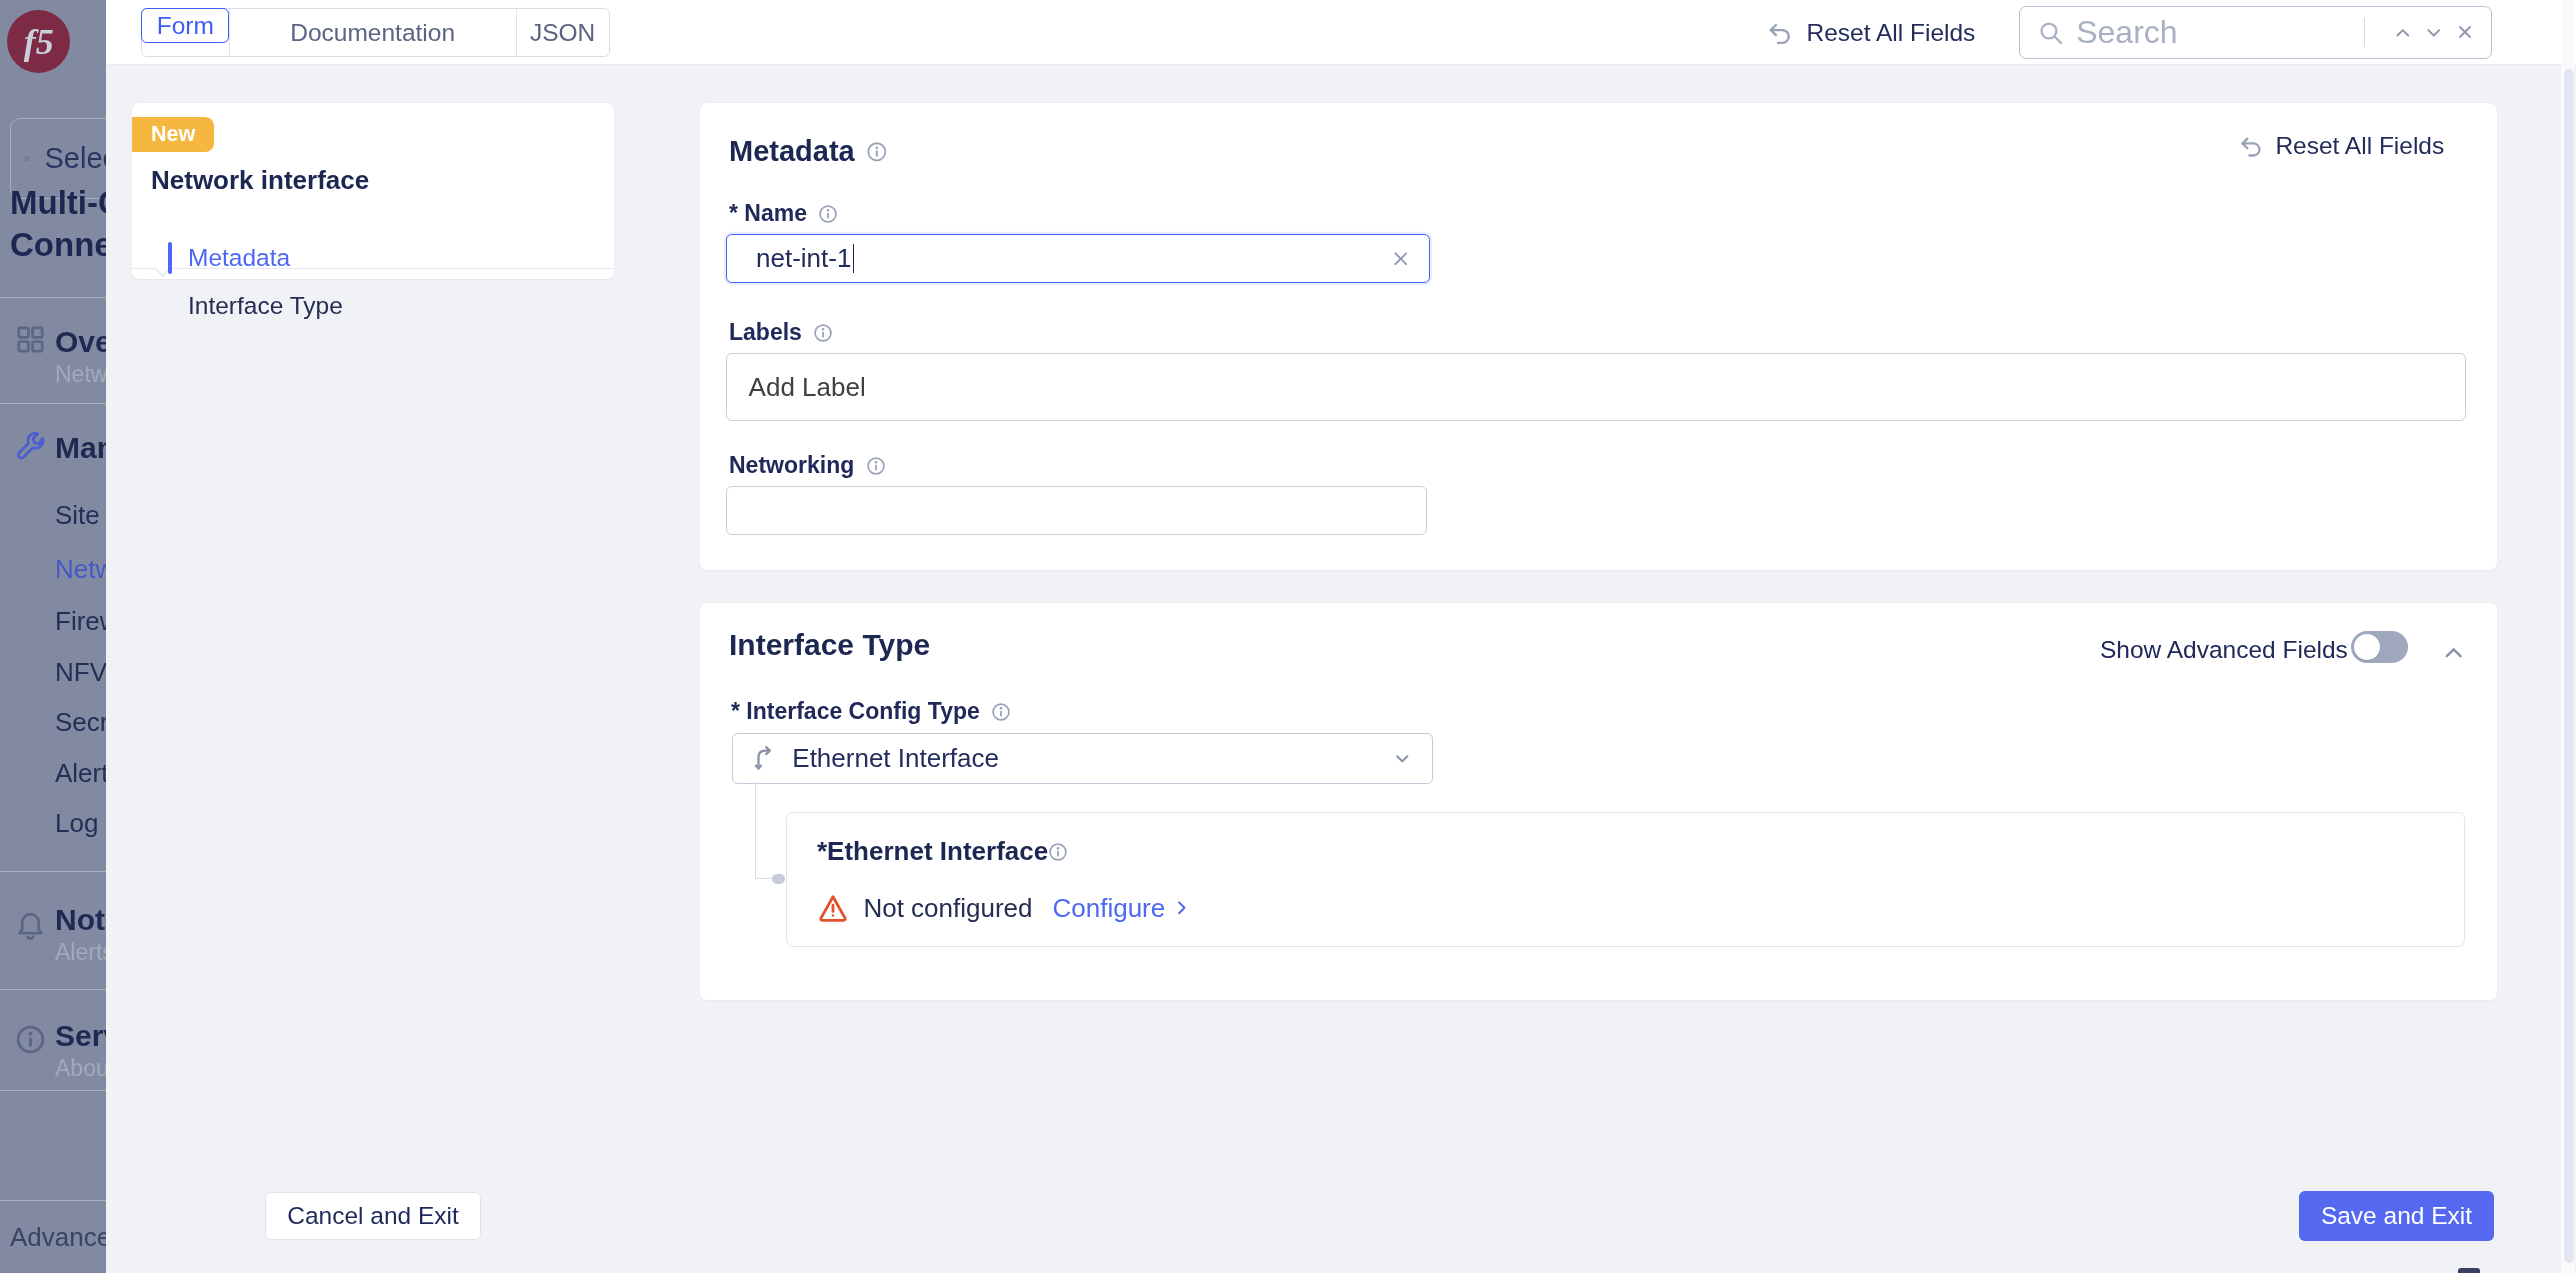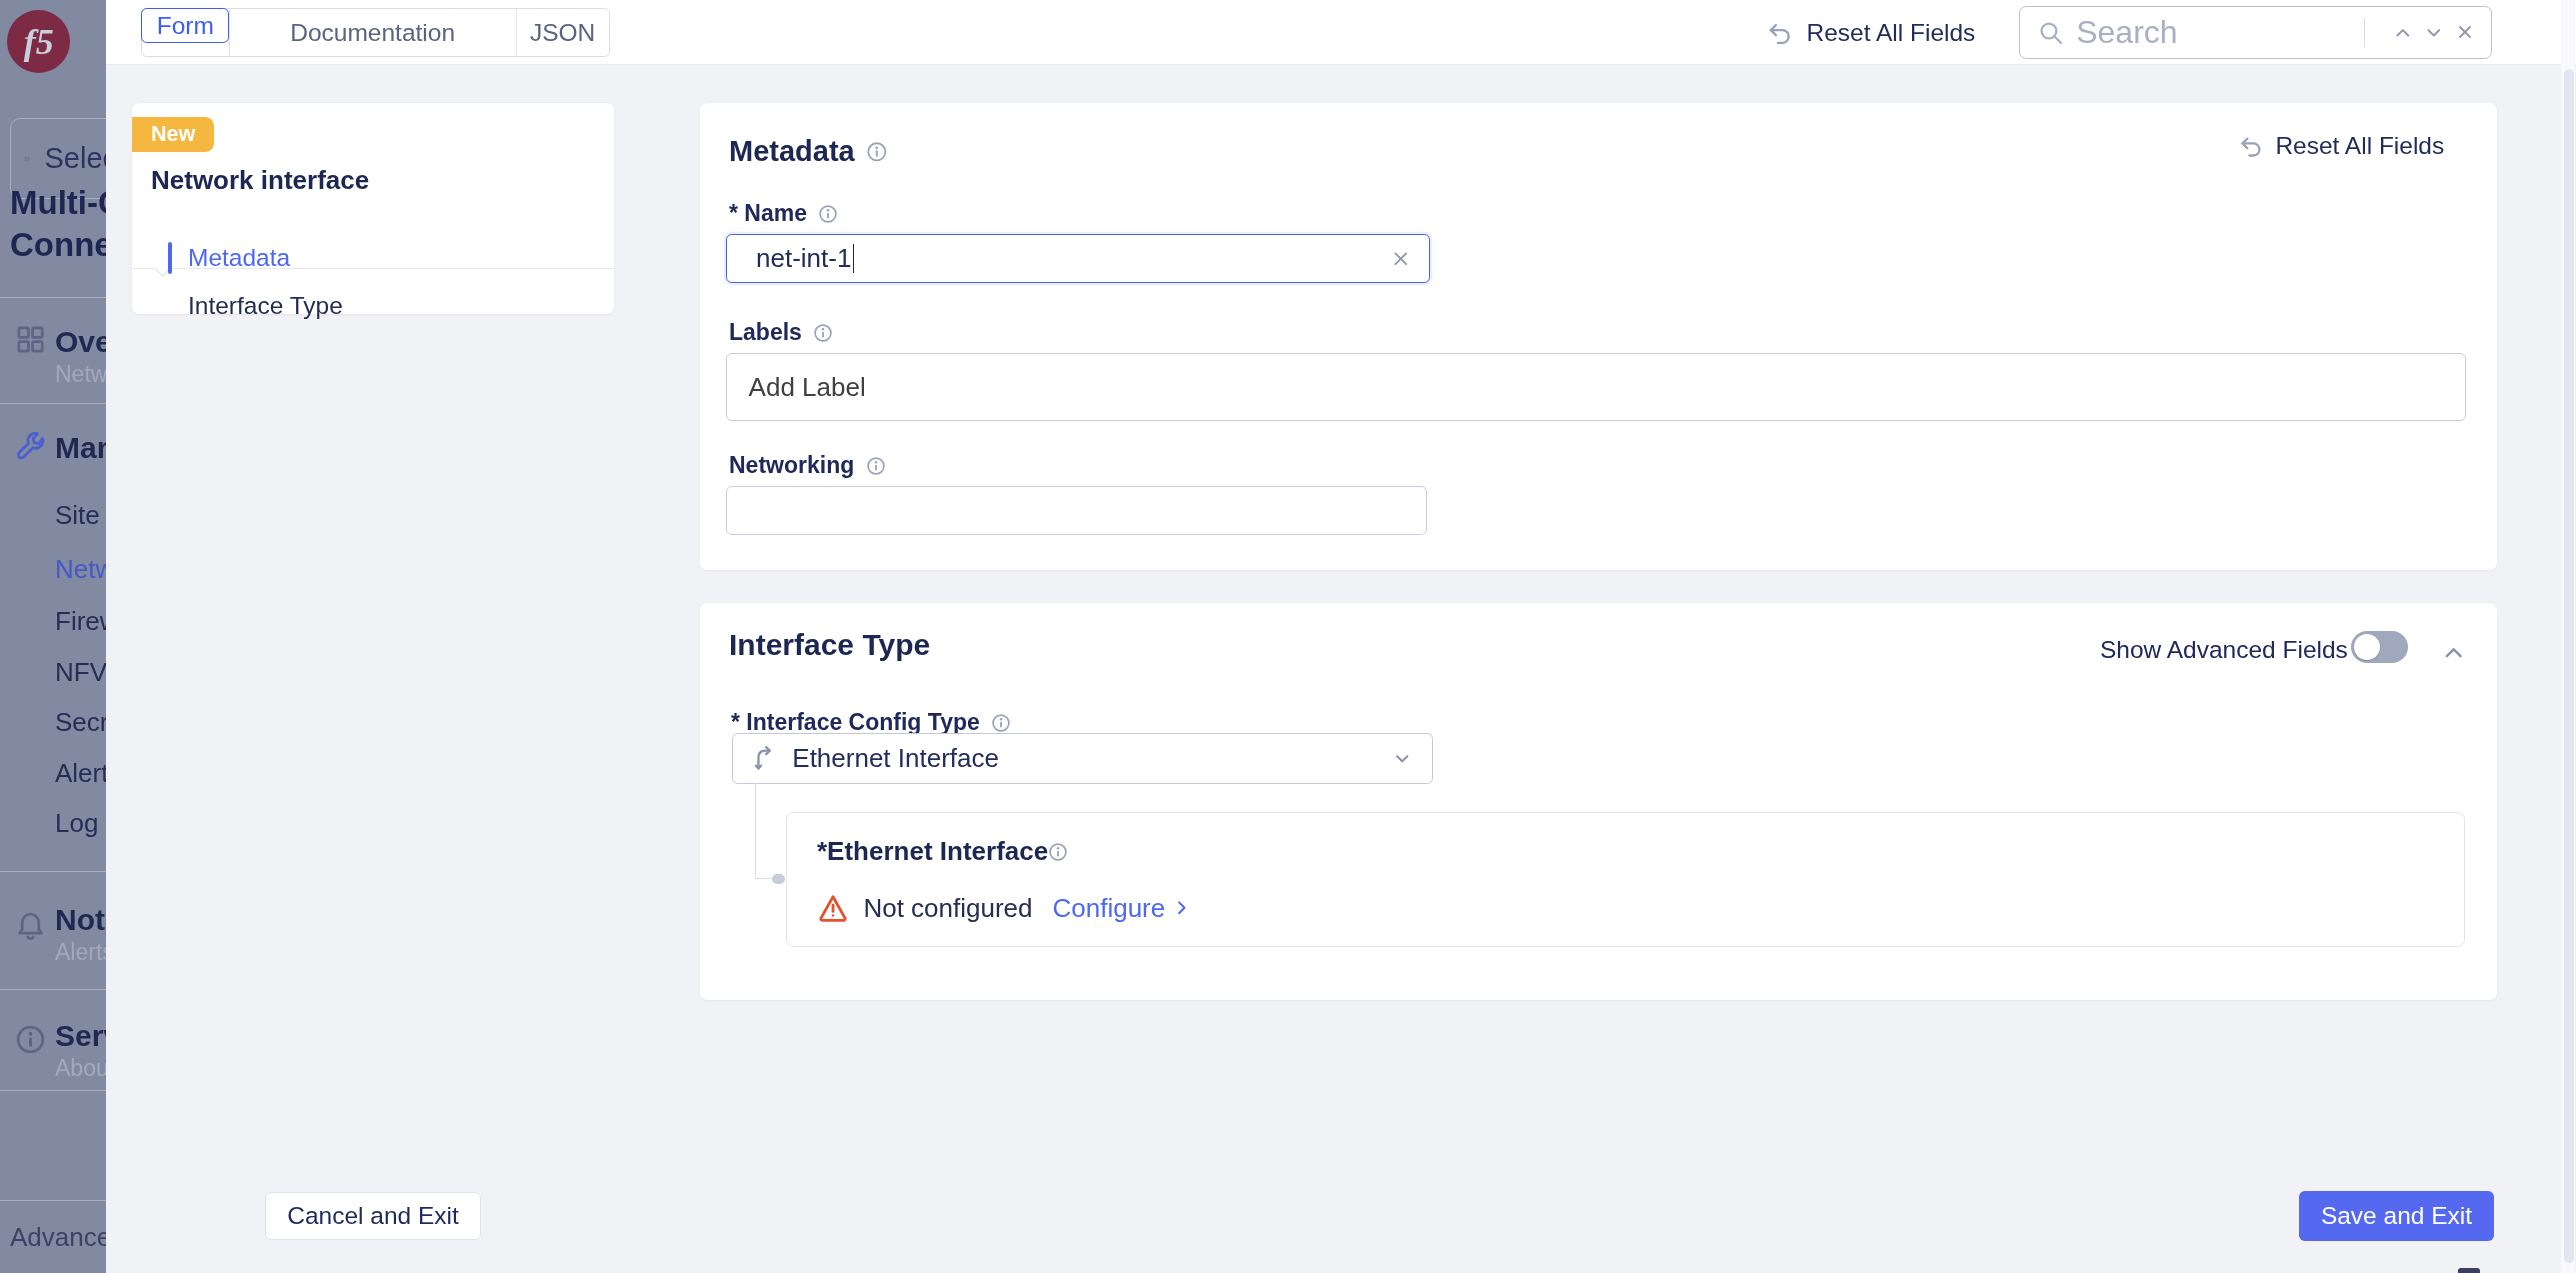--- a/index.html
+++ b/index.html
@@ -45,21 +45,21 @@
   .hdr-reset .txt, .card-reset .txt { font-size:24.5px; color:#222D5C; white-space:nowrap; }
   .icon-gray { color:#9AA2B8; }
   .search { position:absolute; left:1913px; top:5.8px; width:473px; height:53px;
             border:1.4px solid #B9C0D4; border-radius:7.2px; background:#fff;
             display:flex; align-items:center; padding:0 16px 0 17.3px; }
   .search .ph { font-size:32px; color:#A9B0C4; margin-left:11.5px; flex:1; }
   .search .vdiv { width:0.7px; height:29px; background:#D6DAE6; margin-right:17.3px; }
   .search .ctl { color:#8F97AE; margin-left:10px; cursor:pointer; }
 
   
-  .form-nav { position:absolute; left:26px; top:103px; width:482px; height:211px;
+  .form-nav { position:absolute; left:26px; top:103px; width:482px; height:176px;
               background:#fff; border-radius:7.2px; box-shadow:0 0.7px 2.2px rgba(20,30,70,.06); }
   .badge { position:absolute; left:0; top:13.7px; height:35px; padding:0 19px;
            background:#F5B73F; border-radius:0 8.7px 8.7px 0; display:flex; align-items:center; }
   .badge span { font-size:21.6px; font-weight:700; color:#fff; }
   .nav-title { position:absolute; left:19px; top:62px; font-size:26px; font-weight:700; color:#1C2752; }
   .nav-div { position:absolute; left:0; top:165px; width:482px; height:0.7px; background:#E5E8F0; }
   .nav-notch { position:absolute; left:24.5px; top:159px; width:11.5px; height:11.5px; background:#fff;
                transform:rotate(45deg); border-right:0.7px solid #D6DAE4; border-bottom:0.7px solid #D6DAE4; }
   .nav-bar { position:absolute; left:36px; top:139px; width:4.3px; height:32px; border-radius:2.2px; background:#4E68F5; }
   .nav-item { position:absolute; left:56px; font-size:24.5px; cursor:pointer; }
@@ -318,21 +318,21 @@
       <span class="card-h2">Interface Type</span>
     </div>
     <div class="adv-label">Show Advanced Fields</div>
     <div class="toggle">
         <div class="knob"></div>
       </div>
     <svg class="collapse" width="27.4" height="27.4" viewBox="0 0 24 24" fill="none" stroke="currentColor" stroke-width="2.2" stroke-linecap="round" stroke-linejoin="round">
         <polyline points="6 15 12 9 18 15"></polyline>
       </svg>
 
-    <div class="h-row" style="left:31px; top:106px">
+    <div class="h-row" style="left:31px; top:95px">
       <span class="f-label">* Interface Config Type</span>
       <svg class="icon-gray" width="20" height="20" viewBox="0 0 24 24" fill="none">
         <circle cx="12" cy="12" r="9.5" stroke="currentColor" stroke-width="2"></circle>
         <circle cx="12" cy="7.6" r="1.5" fill="currentColor"></circle>
           <rect x="10.9" y="10.4" width="2.2" height="7" rx="1.1" fill="currentColor"></rect>
       </svg>
     </div>
 
     <div class="select">
       <svg width="29" height="29" viewBox="0 0 24 24" fill="none" stroke="#8B93AB" stroke-width="1.9" stroke-linecap="round" stroke-linejoin="round">

